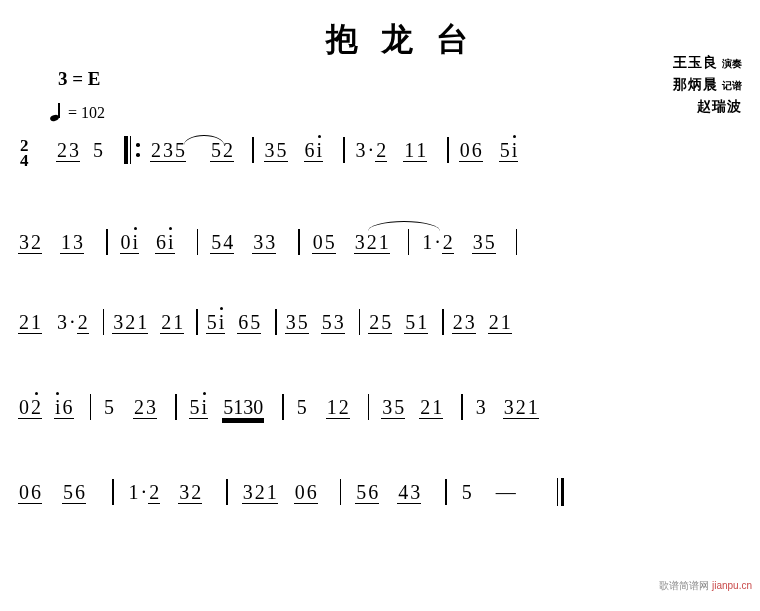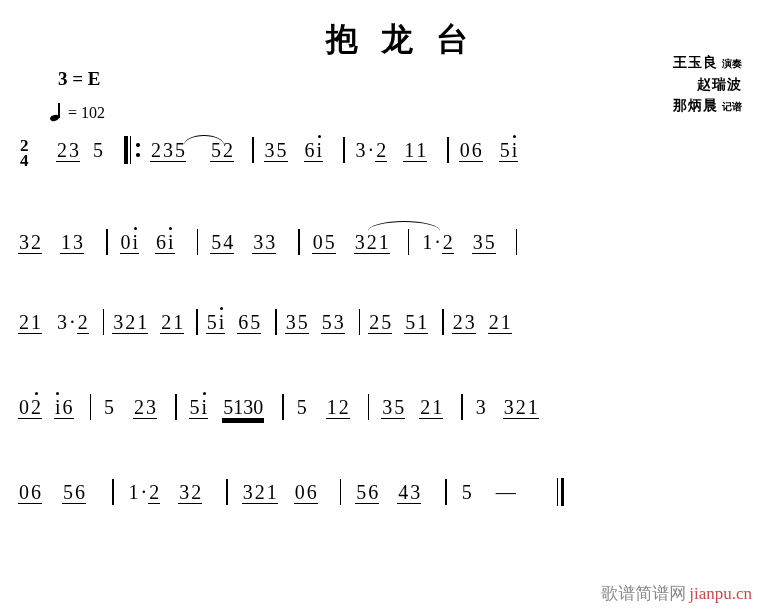--- a/index.html
+++ b/index.html
@@ -248,45 +248,45 @@
     top: 556px;
     left: 0;
     width: 760px;
     text-align: center;
     font-family: "DejaVu Sans", sans-serif;
     font-size: 14px;
   }
   .watermark {
     position: absolute;
     right: 8px;
-    bottom: 6px;
-    font-family: Liberation Serif, serif;
-    font-size: 17px;
+    bottom: 18px;
+    font-family: Liberation Sans, sans-serif;
+    font-size: 10px;
     color: #8a8a8a;
   }
   .watermark .wm-url { color: #c94a4a; margin-left: 3px; }
 </style>
 </head>
 <body>
 
 <div class="sheet">
 
   <div class="title">抱 龙 台</div>
 
   <div class="credits">
     <div class="credit-line">
       <span class="credit-name">王玉良</span>
       <span class="credit-role pad">演奏</span>
     </div>
     <div class="credit-line">
-      <span class="credit-name">赵瑞波</span>
-    </div>
-    <div class="credit-line">
       <span class="credit-name">那炳晨</span>
       <span class="credit-role pad">记谱</span>
+    </div>
+    <div class="credit-line">
+      <span class="credit-name">赵瑞波</span>
     </div>
   </div>
 
   <div class="key-sig">3 = E</div>
 
   <div class="tempo">
     <span class="quarter-note"></span>
     <span>= 102</span>
   </div>
 

